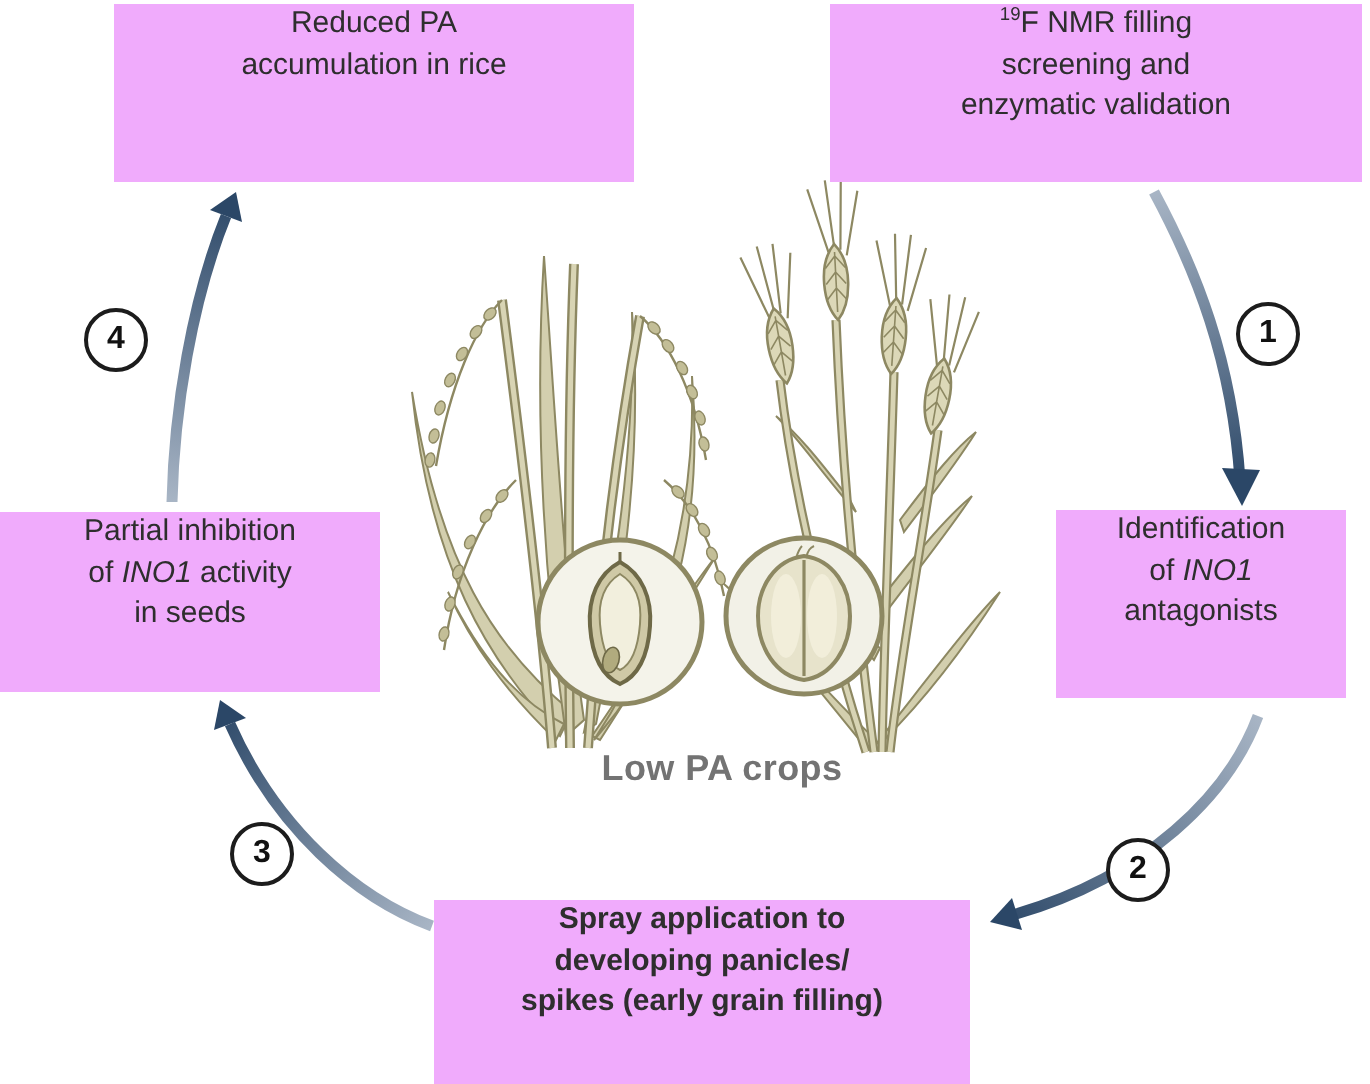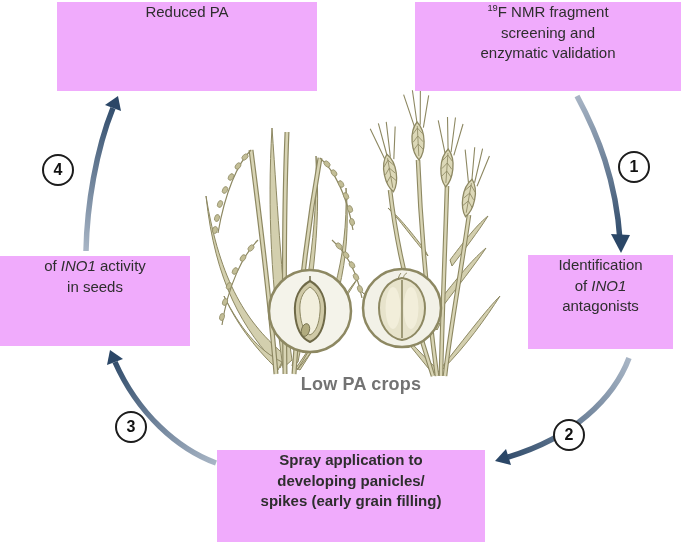--- a/index.html
+++ b/index.html
@@ -180,37 +180,39 @@
       <polygon points="110,350 123,359 107,365" fill="#2b4767"></polygon>
     </g>
     <g>
       <path d="M86 251 C 87 205 96 150 113 108" stroke="url(#g4)" stroke-width="5.5" fill="none"></path>
       <polygon points="118,96 121,111 105,105" fill="#2b4767"></polygon>
     </g>
   </svg>
 
   <div class="box" id="box-top-left">
       <div><span>Reduced PA</span></div>
+      <div><span>accumulation in rice</span></div>
     </div>
   <div class="box" id="box-top-right">
-      <div><sup>19</sup><span>F NMR fragment</span></div>
+      <div><sup>19</sup><span>F NMR filling</span></div>
       <div><span>screening and</span></div>
       <div><span>enzymatic validation</span></div>
     </div>
   <div class="box" id="box-right">
       <div><span>Identification</span></div>
       <div><span>of </span><i>INO1</i></div>
       <div><span>antagonists</span></div>
     </div>
   <div class="box" id="box-bottom">
       <div><span>Spray application to</span></div>
       <div><span>developing panicles/</span></div>
       <div><span>spikes (early grain filling)</span></div>
     </div>
   <div class="box" id="box-left">
+      <div><span>Partial inhibition</span></div>
       <div><span>of </span><i>INO1</i><span> activity</span></div>
       <div><span>in seeds</span></div>
     </div>
 
   <div class="badge" id="badge-1">1</div>
   <div class="badge" id="badge-2">2</div>
   <div class="badge" id="badge-3">3</div>
   <div class="badge" id="badge-4">4</div>
 
   <div class="caption">Low PA crops</div>

